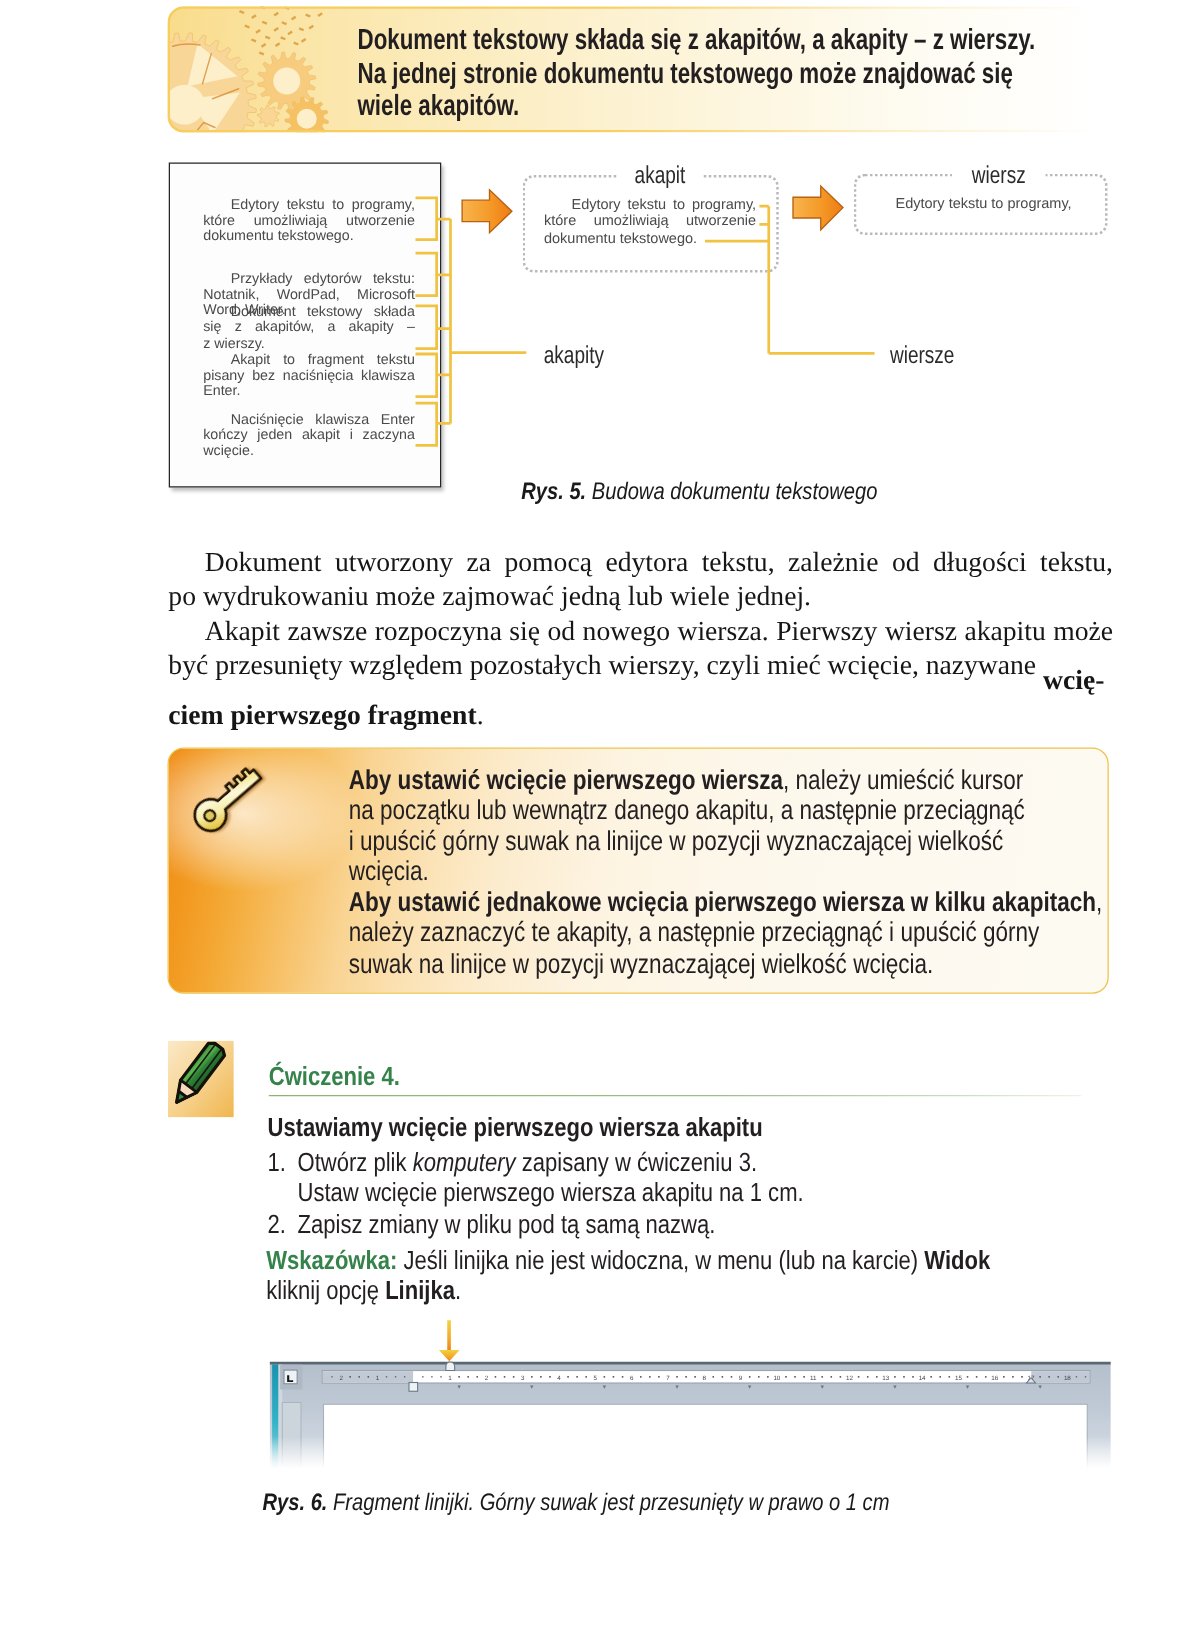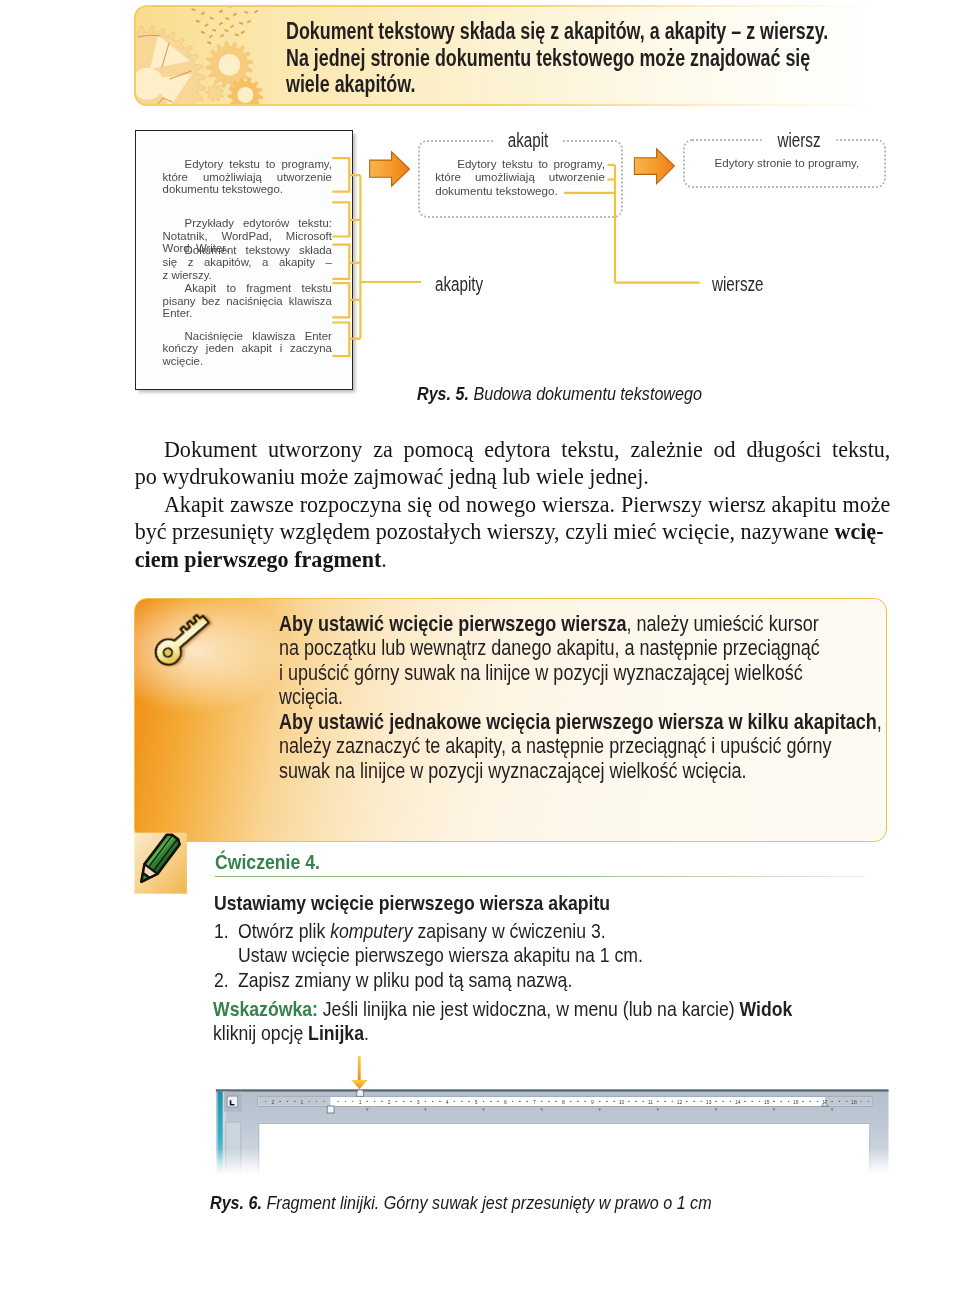--- a/index.html
+++ b/index.html
@@ -54,24 +54,24 @@
 
   
   #body-text{position:absolute;left:134.7px;top:436px;width:755.7px;
      font-family:Liberation Serif, serif;font-size:22.1px;line-height:27.45px;
      color:#161616;}
   #body-text .bl{white-space:nowrap;}
   #body-text .bl.j{display:flex;}
   #body-text .bl.j>span:last-child,#body-text .bl.j>b:last-child{
      flex:1;display:block;text-align:justify;text-align-last:justify;}
   #body-text .ind{display:inline-block;width:29.2px;flex:none;}
-  #body-text b{font-weight:700;}
-
-  
-  #key-box{position:absolute;left:134px;top:598px;width:753px;height:244px;
+  #body-text b{font-weight:700;margin-top:12px;}
+
+  
+  #key-box{position:absolute;left:134px;top:598px;width:753px;height:197px;
      border-radius:13px;box-sizing:border-box;
      border:1.5px solid #eec247;overflow:hidden;
      background:
        radial-gradient(ellipse 120px 80px at 60px 52px, rgba(255,255,255,.72) 0%, rgba(255,255,255,.38) 42%, rgba(255,255,255,0) 78%),
        linear-gradient(100deg,#f08c17 0%,#f2981f 4%,#f4ab38 9%,#f7c066 15%,#f9d493 21%,#fbe2b4 28%,#fcecce 36%,#fdf3e0 46%,#fdf7ea 58%,#fdf9ef 74%,#fdfaf2 100%);}
   #key-icon{position:absolute;left:9px;top:7px;width:86px;height:72px;transform:scale(0.94);transform-origin:left top;}
   #key-text{position:absolute;left:144px;top:12.6px;width:760px;
      font-family:"Liberation Sans",sans-serif;font-size:21.9px;line-height:24.55px;
      color:#231f20;}
   #key-text b{font-weight:700;}
@@ -233,21 +233,21 @@
 
       <path d="M500.4 30.8 H522.6 V21.9 L540.4 39.1 L522.6 56.8 V47.4 H500.4 Z" fill="url(#arrGrad)" stroke="#b86213" stroke-width="1.1" stroke-linejoin="miter"></path>
     </svg>
 
     <div class="dbox" style="left:284.4px;top:12.6px;width:205px;height:78.4px"></div>
     <div class="dbox-label" style="left:350px;top:2.3px;width:72px;text-align:center">akapit</div>
     <div class="dbox-text" style="left:301.2px;top:29.5px;width:169.7px">Edytory tekstu to programy, które umożliwiają utworzenie dokumentu tekstowego.</div>
 
     <div class="dbox" style="left:548.8px;top:11.9px;width:203.2px;height:49.6px"></div>
     <div class="dbox-label" style="left:617px;top:1.6px;width:80px;text-align:center">wiersz</div>
-    <div class="dbox-text" style="left:568px;top:29px;width:169.7px;text-indent:0;text-align:center">Edytory stronie to programy,</div>
+    <div class="dbox-text" style="left:568px;top:29px;width:169.7px;text-indent:0;text-align:center">Edytory tekstu to programy,</div>
 
     <div class="sidelabel" style="left:301.2px;top:145.8px">akapity</div>
     <div class="sidelabel" style="left:577.9px;top:145.8px">wiersze</div>
   </div>
 
   <div id="fig5-cap" class="figcap">
     <b>Rys. 5.</b>
     <i> Budowa dokumentu tekstowego</i>
   </div>
 

